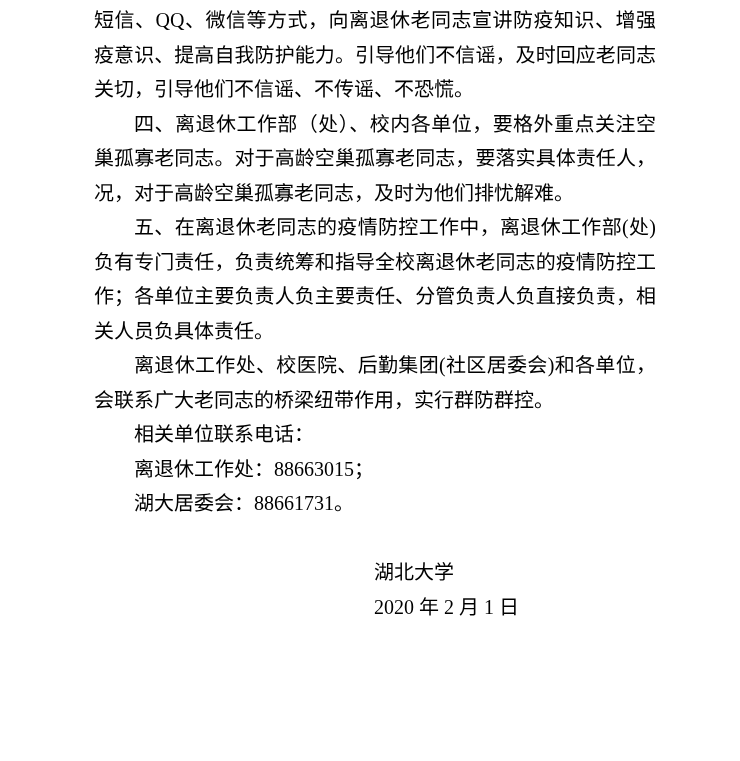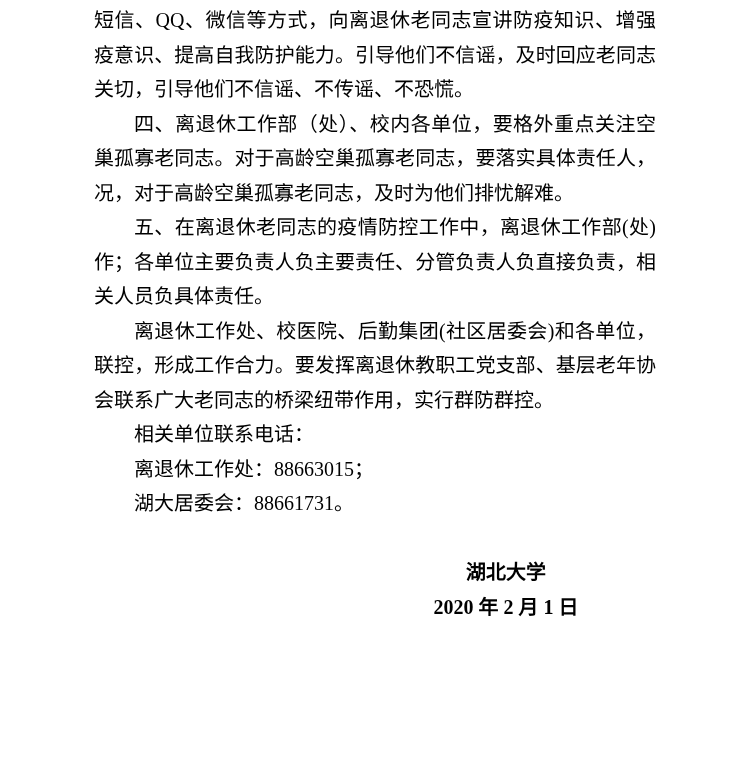--- a/index.html
+++ b/index.html
@@ -43,22 +43,20 @@
     display: inline-block;
     width: 6em;
     text-align: justify;
     text-align-last: justify;
     vertical-align: baseline;
   }
   .spacer { height: 34.5px; }
   .signature {
     margin-left: 280px;
     width: 264px;
-    text-align: center;
-    font-weight: bold;
   }
 </style>
 </head>
 <body>
 
 <div class="page">
   <div class="content">
 
     <div class="para">
       <div class="line fill">短信、QQ、微信等方式，向离退休老同志宣讲防疫知识、增强防</div>
@@ -67,27 +65,27 @@
     </div>
 
     <div class="para">
       <div class="line fill indent">四、离退休工作部（处）、校内各单位，要格外重点关注空</div>
       <div class="line fill">巢孤寡老同志。对于高龄空巢孤寡老同志，要落实具体责任人，</div>
       <div class="line">况，对于高龄空巢孤寡老同志，及时为他们排忧解难。</div>
     </div>
 
     <div class="para">
       <div class="line fill indent">五、在离退休老同志的疫情防控工作中，离退休工作部(处)</div>
+      <div class="line fill">负有专门责任，负责统筹和指导全校离退休老同志的疫情防控工</div>
       <div class="line fill">作；各单位主要负责人负主要责任、分管负责人负直接负责，相</div>
       <div class="line">关人员负具体责任。</div>
     </div>
 
     <div class="para">
       <div class="line fill indent">离退休工作处、校医院、后勤集团(社区居委会)和各单位，</div>
-      <div class="line fill">联控，形成工作合力。要发挥离退休教职工党支部、基层老年协</div>
       <div class="line">会联系广大老同志的桥梁纽带作用，实行群防群控。</div>
     </div>
 
     <div class="para">
       <div class="line indent">相关单位联系电话：</div>
       <div class="line indent"><span>离退休工作处</span><span>：88663015；</span></div>
       <div class="line indent"><span>湖大居委会</span><span>：88661731。</span></div>
     </div>
 
     <div class="spacer"></div>

